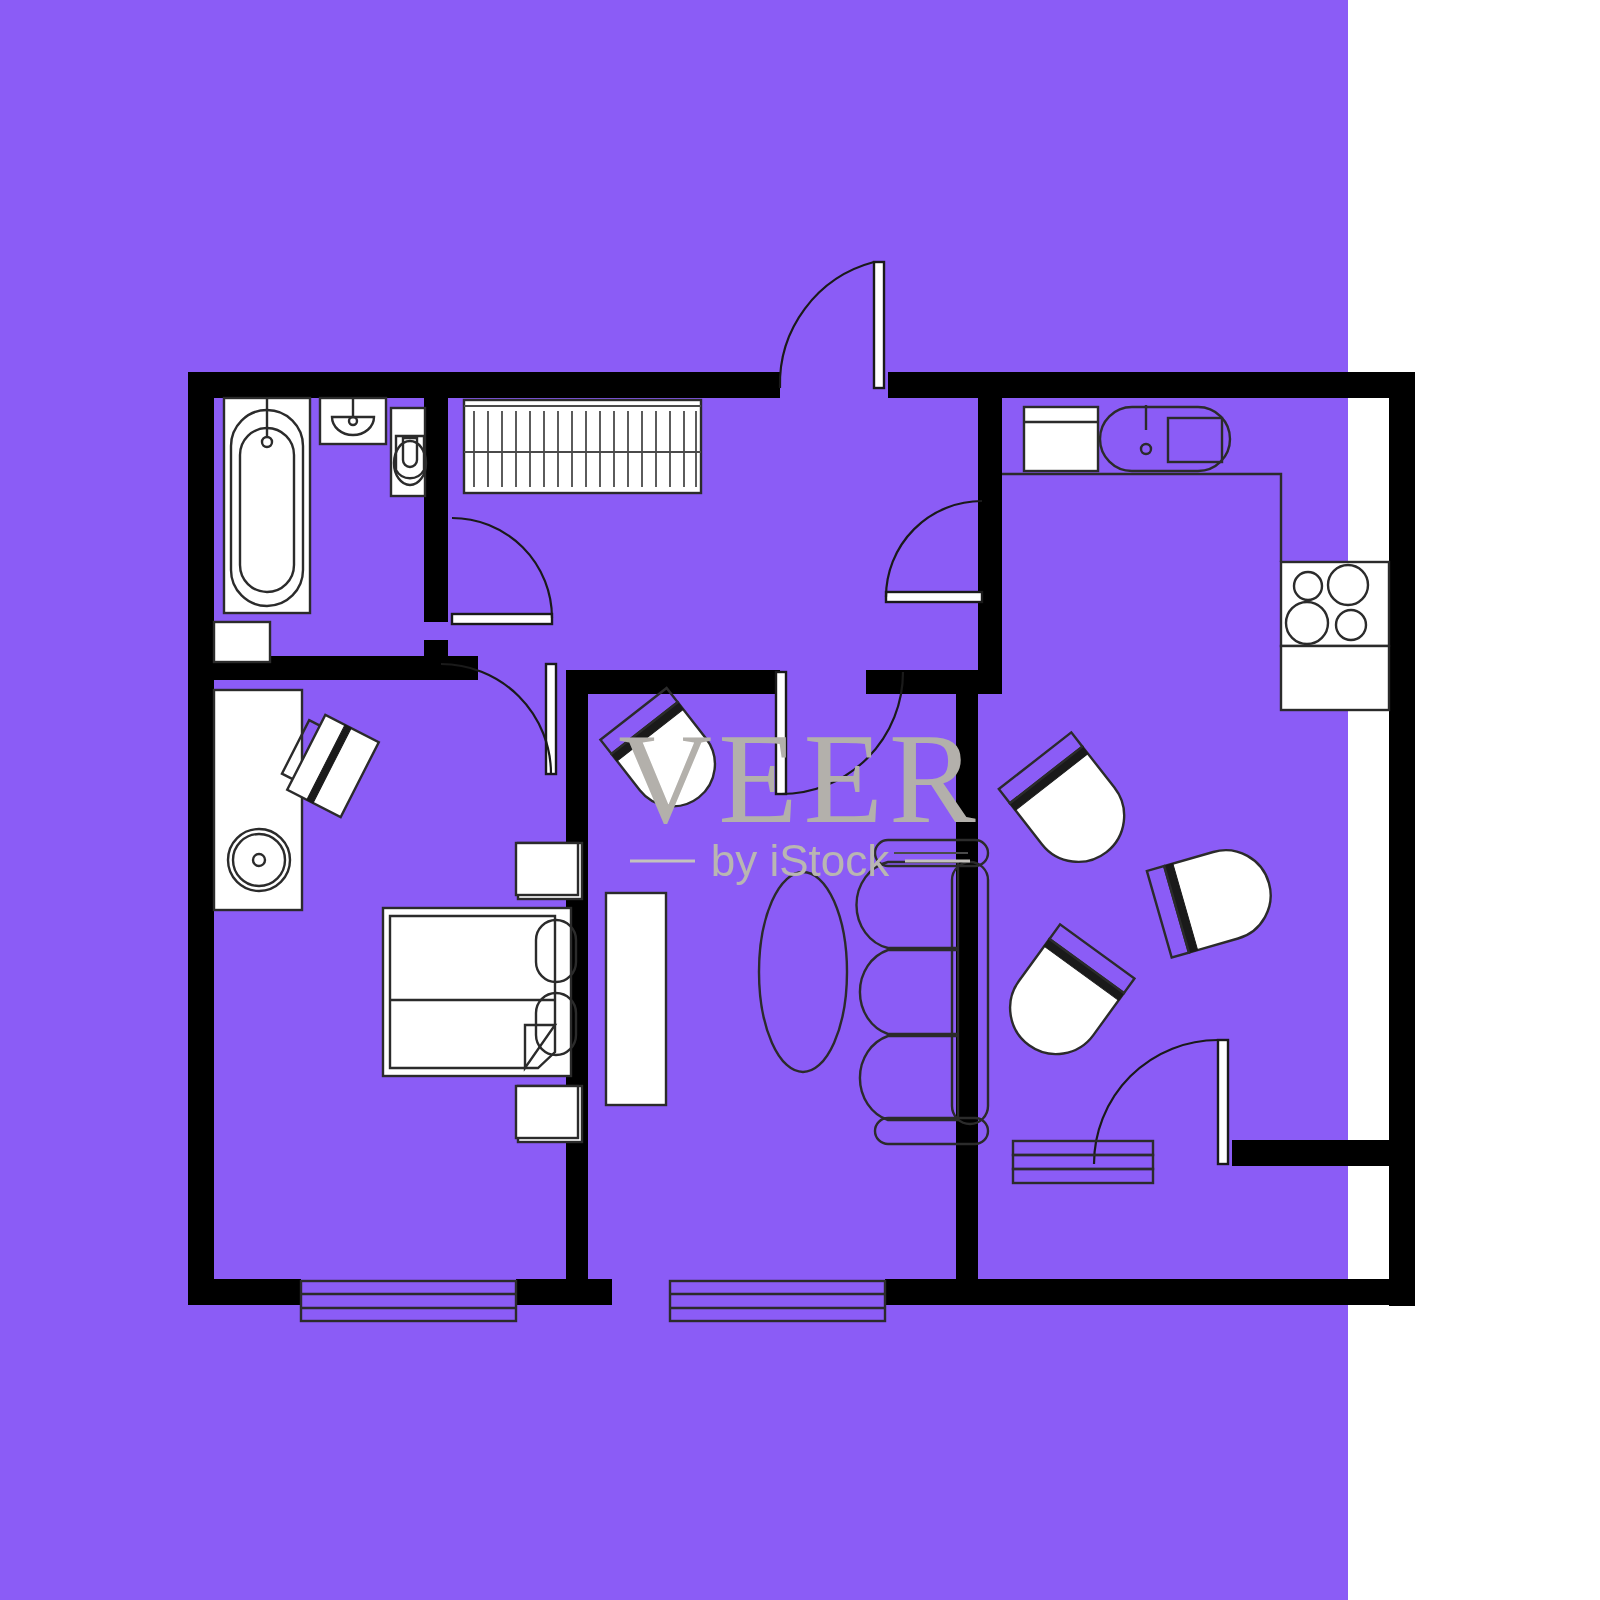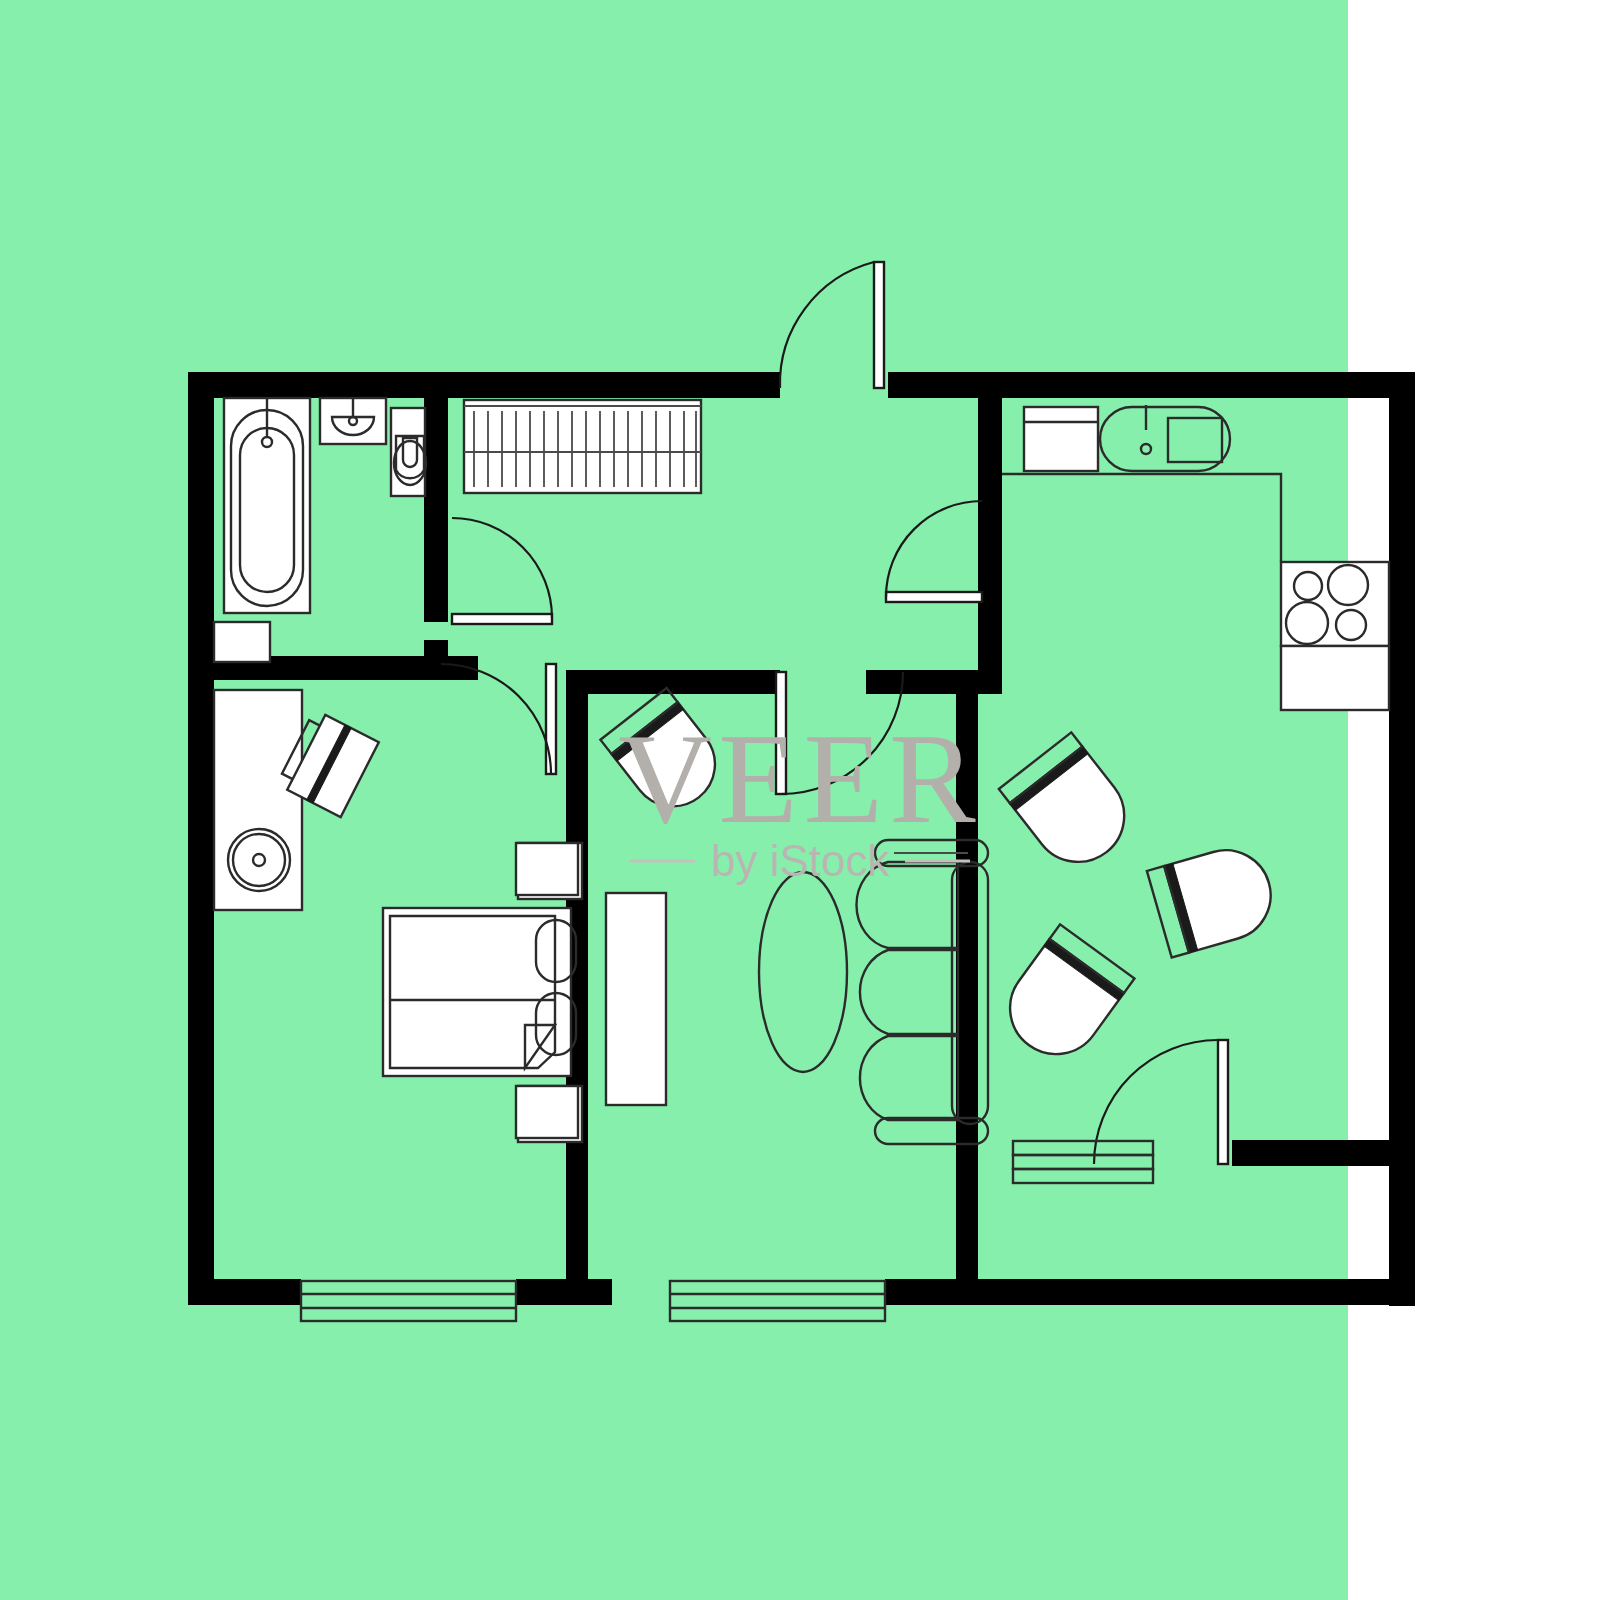--- a/index.html
+++ b/index.html
@@ -10,21 +10,21 @@
   body {
     width: 1600px;
     height: 1600px;
     font-family: "Liberation Sans", sans-serif;
     overflow: hidden;
   }
   #plan-root {
     position: relative;
     width: 1348px;
     height: 1600px;
-    background: #86efac;
+    background: #8b5cf6;
   }
   #floorplan-svg {
     position: absolute;
     left: 0;
     top: 0;
     width: 1600px;
     height: 1600px;
     display: block;
   }
   .wall { fill: #000000; stroke: none; }

